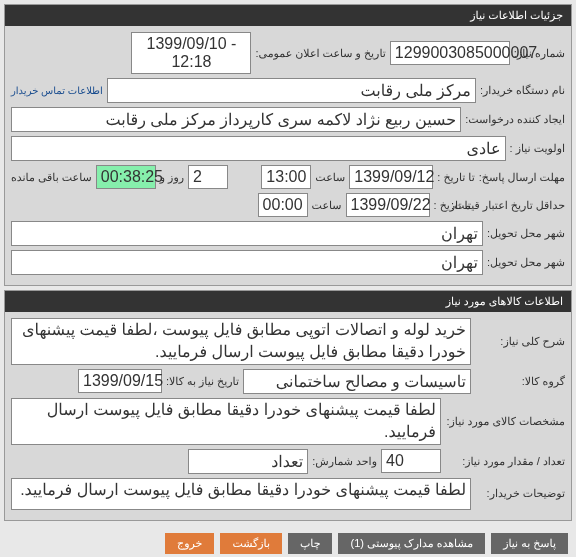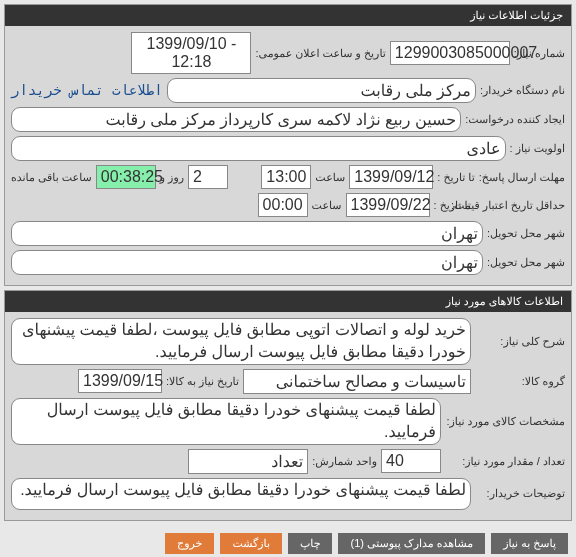--- a/index.html
+++ b/index.html
@@ -45,23 +45,22 @@
     align-items: center;
     direction: rtl;
     text-align: right;
   }
   .input-box.ltr {
     direction: ltr;
     text-align: center;
   }
   .link-text {
     color: #1a4d8f;
-    font-size: 14px;
+    font-size: 10px;
     cursor: pointer;
-    font-family: Liberation Mono, monospace;
   }
   .spacer { flex: 1; }
   .btn-bar {
     display: flex;
     gap: 6px;
     padding: 8px;
     justify-content: flex-start;
     background: #e8e8e8;
   }
   .btn {
@@ -74,21 +73,21 @@
     font-family: inherit;
   }
   .btn.orange { background: #e07b3a; }
   .btn.gray { background: #666; }
   .w-120 { width: 120px; }
   .w-90  { width: 84px; }
   .w-60  { width: 60px; }
   .w-50  { width: 50px; }
   .w-40  { width: 40px; }
   .w-200 { width: 228px; }
-  .flex1 { flex: 1; border-radius: 9px; }
+  .flex1 { flex: 1; }
   .multiline {
     min-height: 32px;
     align-items: flex-start;
     padding: 0 4px;
     line-height: 1.4;
   }
 </style>
 </head>
 <body>
 

